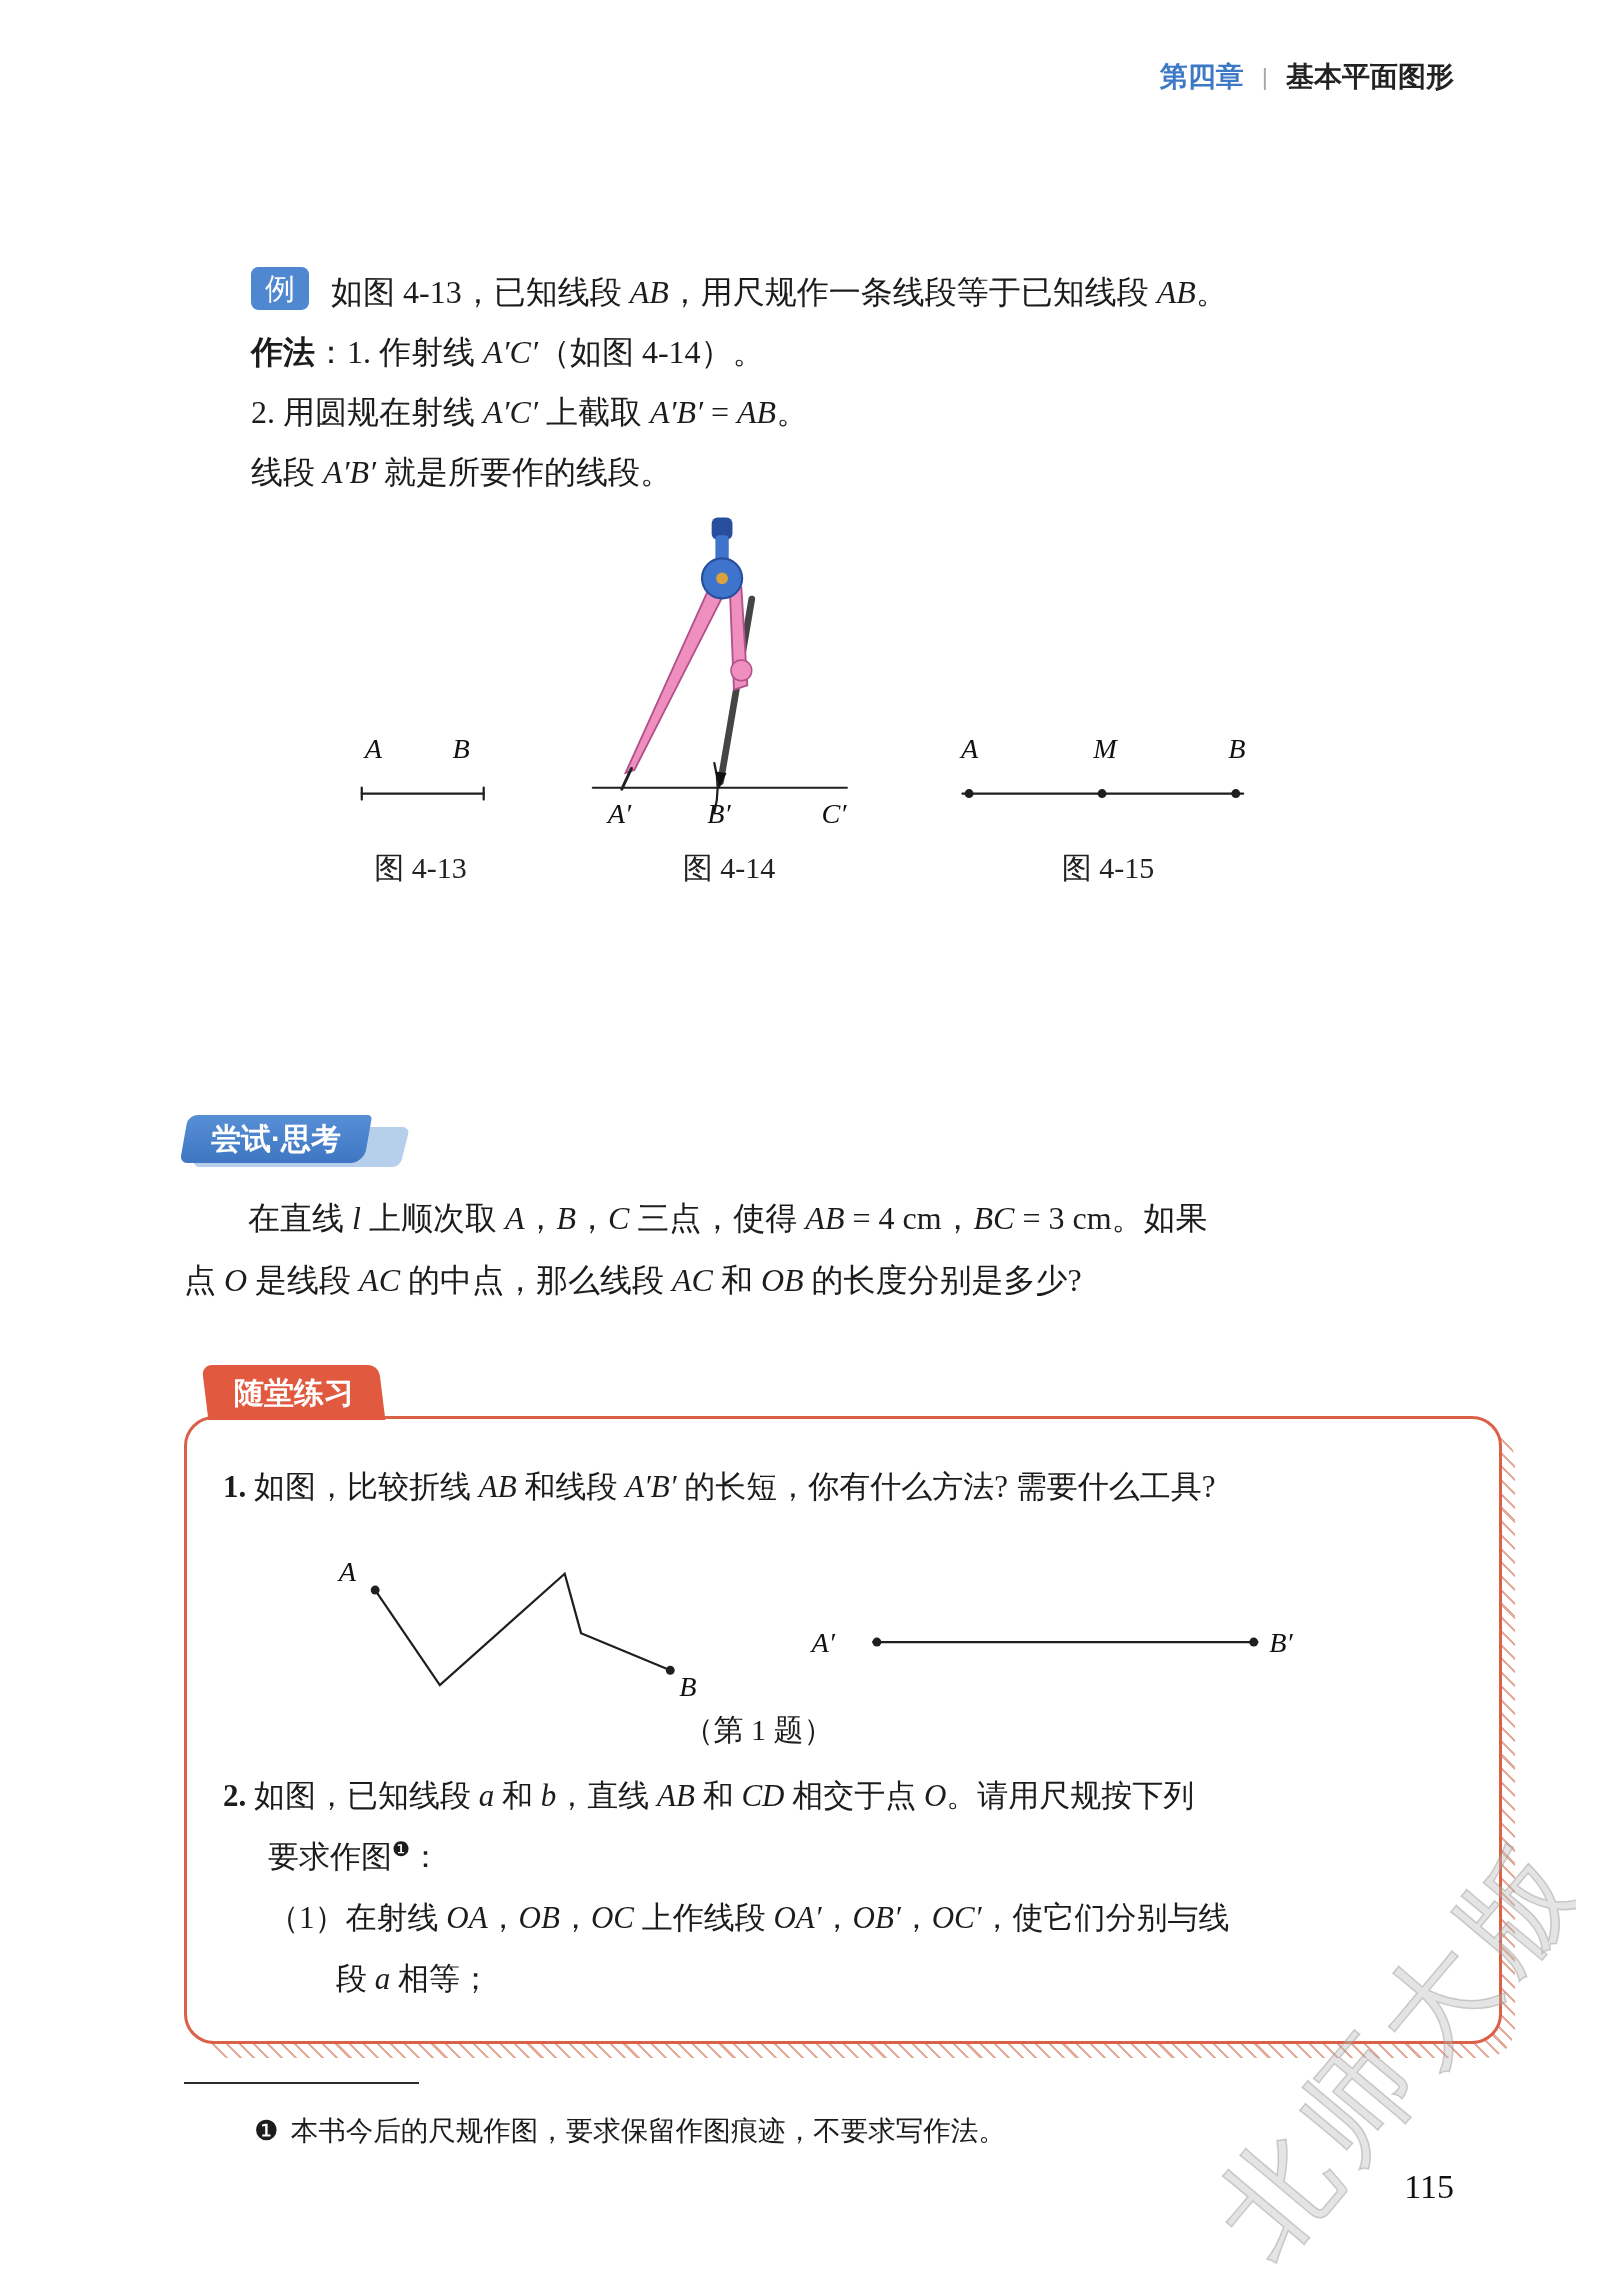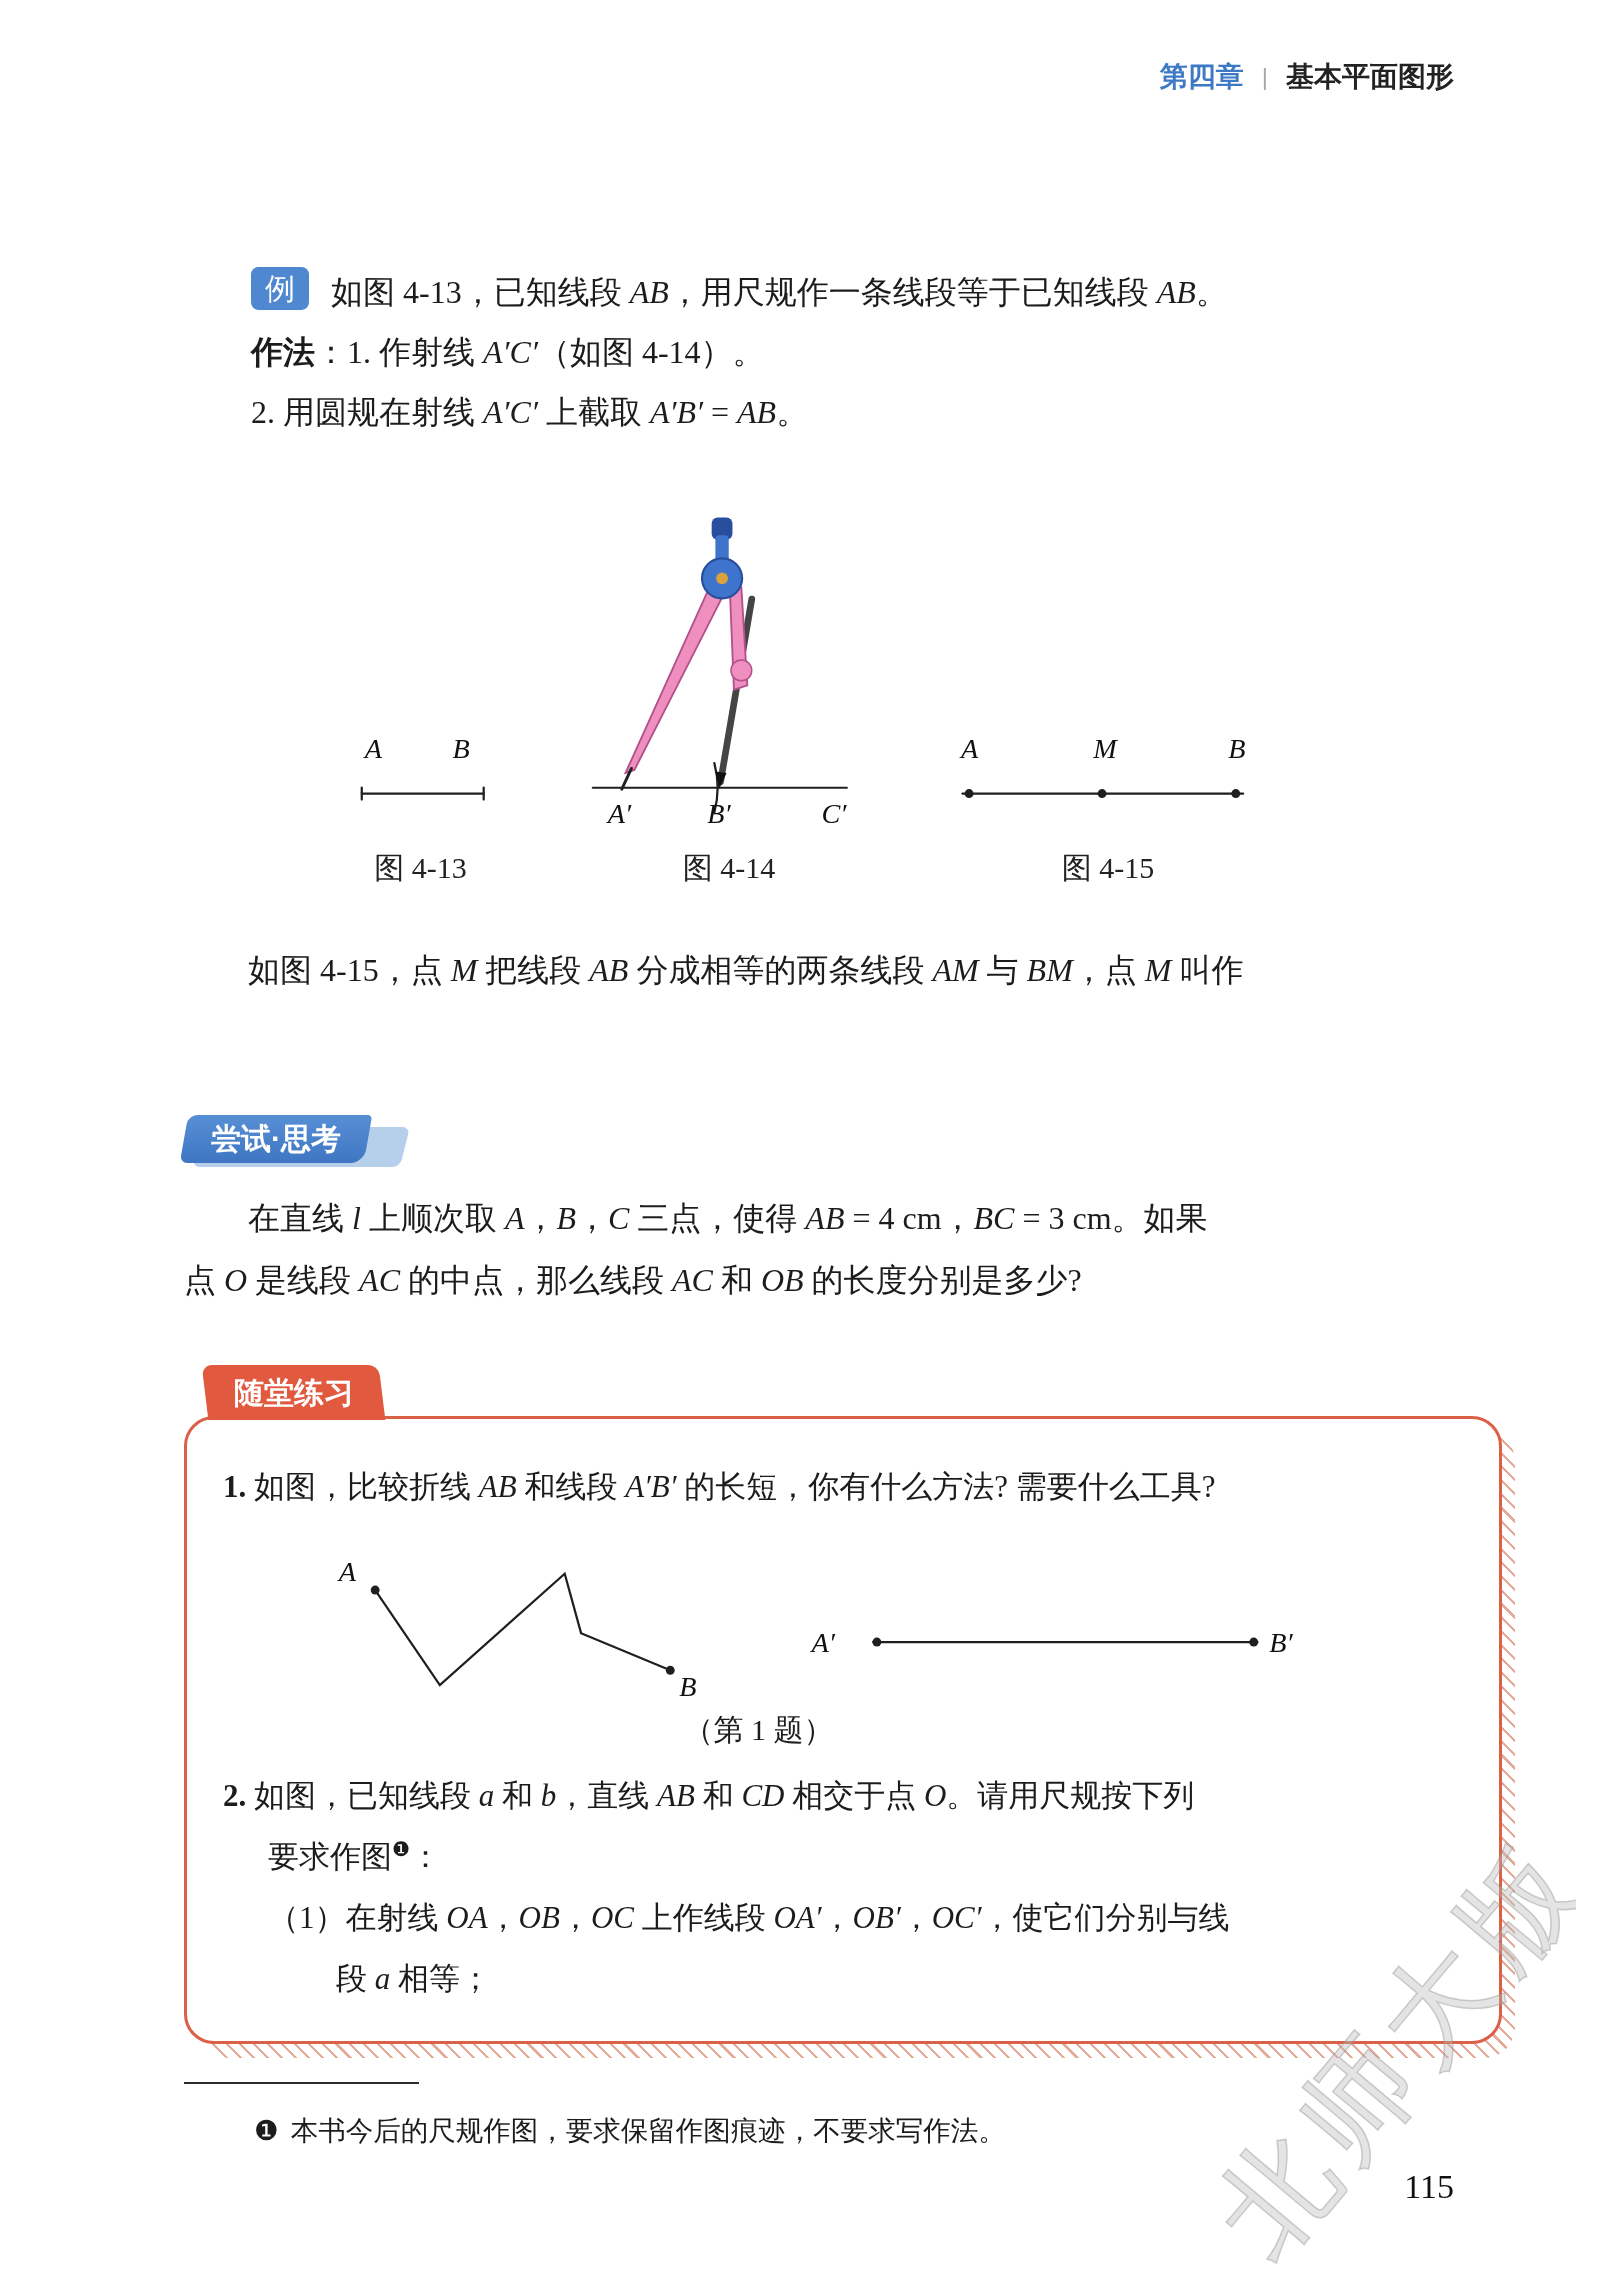--- a/index.html
+++ b/index.html
@@ -95,20 +95,21 @@
     <span class="divider">|</span>
     <span class="title">基本平面图形</span>
   </div>
 
   <div class="example">
     <div>
       <span class="badge-ex">例</span><span>如图 4-13，已知线段 <span class="v">AB</span>，用尺规作一条线段等于已知线段 <span class="v">AB</span>。</span>
     </div>
     <div><b>作法</b>：1. 作射线 <span class="v">A′C′</span>（如图 4-14）。</div>
     <div>2. 用圆规在射线 <span class="v">A′C′</span> 上截取 <span class="v">A′B′</span> = <span class="v">AB</span>。</div>
+    <div>线段 <span class="v">A′B′</span> 就是所要作的线段。</div>
   </div>
 
   <svg class="fig13" width="171" height="97" viewBox="0 0 230 130">
     <text class="svgvar" x="40" y="44">A</text>
     <text class="svgvar" x="158" y="44">B</text>
     <line class="sline" x1="36" y1="92" x2="200" y2="92"></line>
     <line class="sline" x1="36" y1="84" x2="36" y2="100"></line>
     <line class="sline" x1="200" y1="84" x2="200" y2="100"></line>
   </svg>
   <div class="cap cap13">图 4-13</div>
@@ -144,21 +145,20 @@
     <text class="svgvar" x="190" y="44">M</text>
     <text class="svgvar" x="372" y="44">B</text>
     <line class="sline" x1="14" y1="92" x2="392" y2="92"></line>
     <circle class="dot" cx="23" cy="92" r="6"></circle>
     <circle class="dot" cx="202" cy="92" r="6"></circle>
     <circle class="dot" cx="382" cy="92" r="6"></circle>
   </svg>
   <div class="cap cap15">图 4-15</div>
 
   <div class="para-mid">
-    <div class="l1">如图 4-15，点 <span class="v">M</span> 把线段 <span class="v">AB</span> 分成相等的两条线段 <span class="v">AM</span> 与 <span class="v">BM</span>，点 <span class="v">M</span> 叫作</div>
   </div>
 
   <div class="badge-try">
     <div class="shadow"></div>
     <div class="label">
       <span class="txt">尝试·思考</span>
     </div>
   </div>
 
   <div class="para-try">

